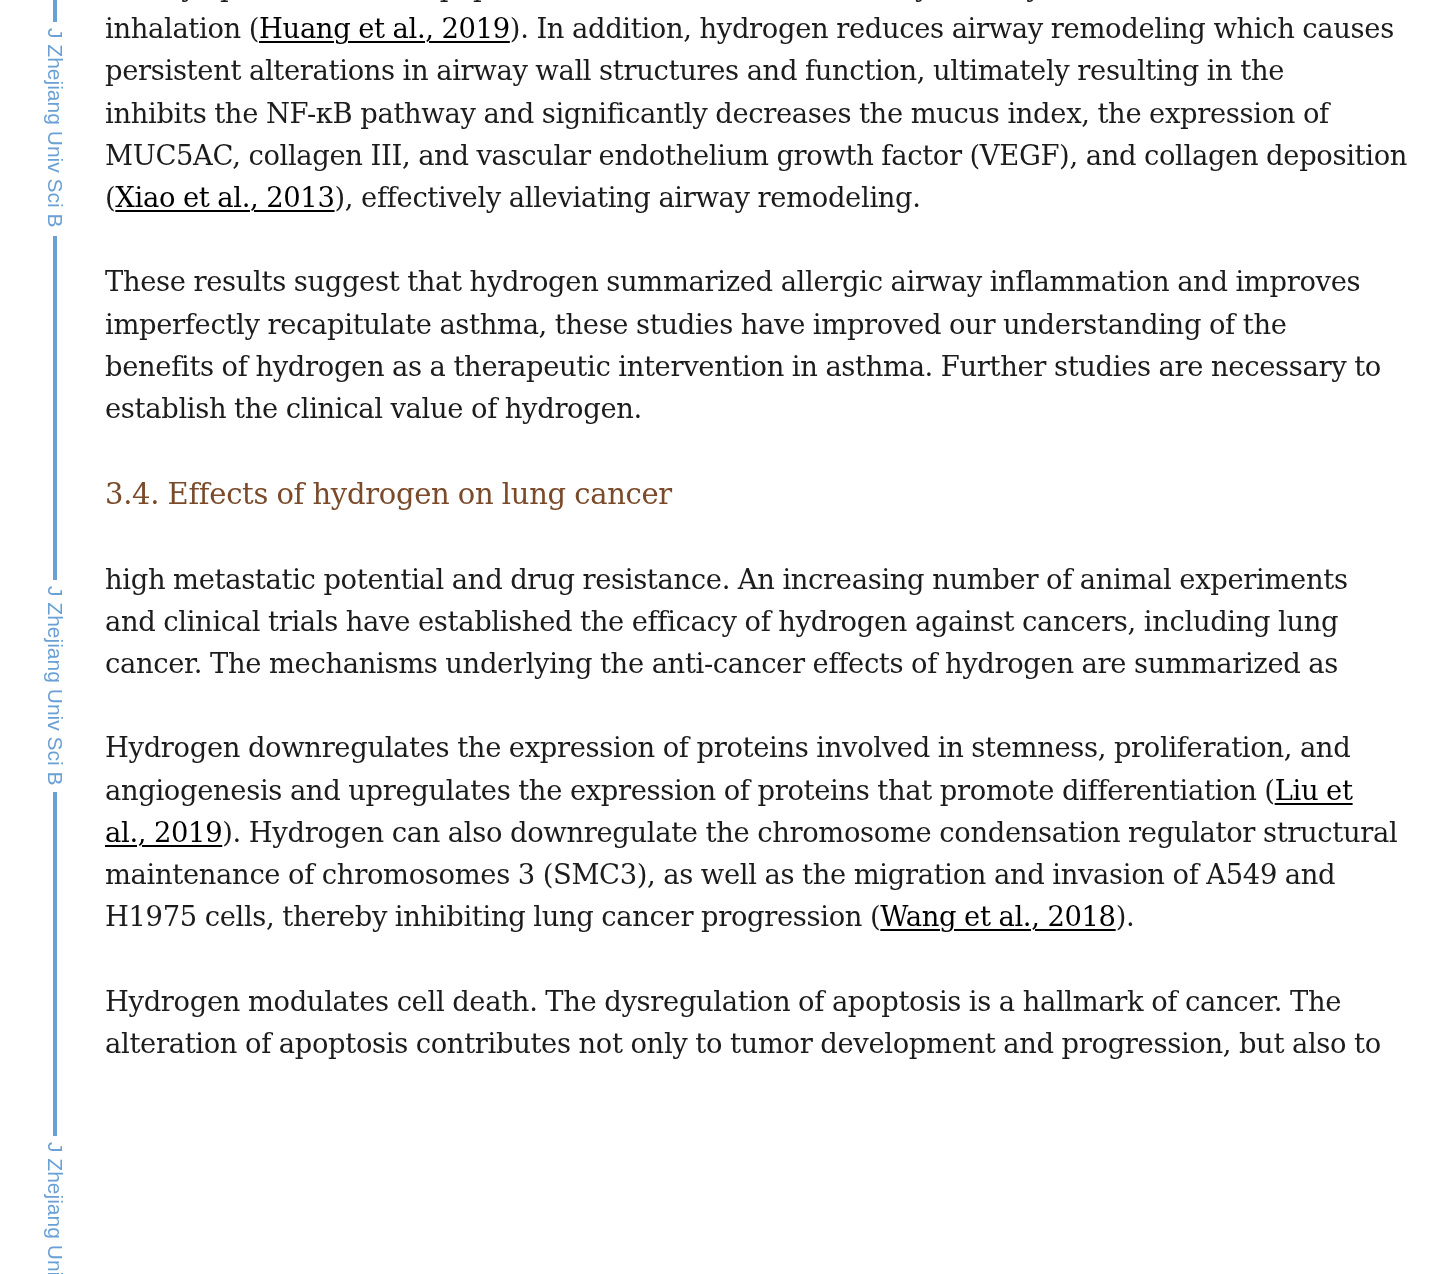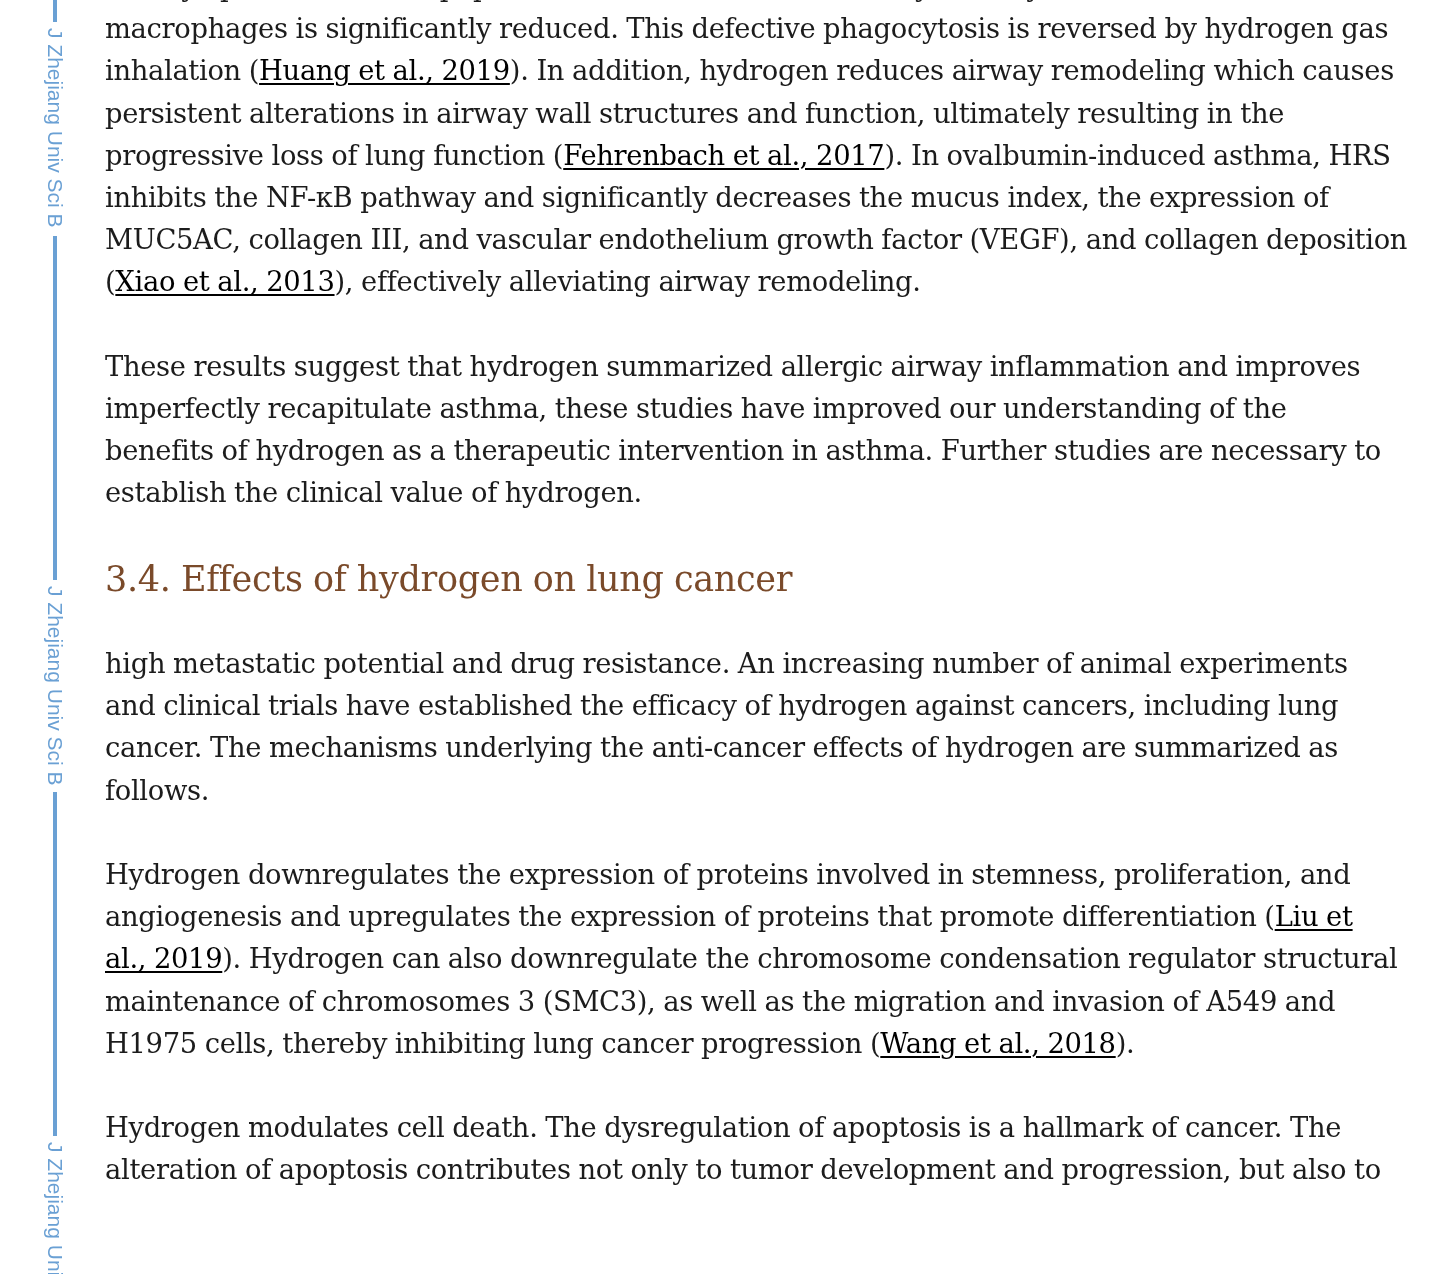--- a/index.html
+++ b/index.html
@@ -49,21 +49,21 @@
     color: #1c1c1c;
     letter-spacing: -0.35px;
     word-spacing: -0.5px;
   }
   .content p {
     margin: 0 0 42.2px 0;
   }
   .content h3 {
     margin: 0 0 42.2px 0;
     font-weight: normal;
-    font-size: 35px;
+    font-size: 29px;
     line-height: 44px;
     color: #7a4a2a;
     letter-spacing: -0.3px;
   }
   .content a {
     color: #000000;
     text-decoration: underline;
     text-decoration-thickness: 2px;
     text-underline-offset: 3px;
   }
@@ -78,43 +78,40 @@
   <div class="wm-line" style="top:236px;height:344px;"></div>
   <div class="wm-text" style="top:586px;height:200px;">J Zhejiang Univ Sci B</div>
   <div class="wm-line" style="top:792px;height:344px;"></div>
   <div class="wm-text" style="top:1142px;height:200px;">J Zhejiang Univ Sci B</div>
 </div>
 
 <div class="content">
 
   <p>
     <span class="line">airway epithelium, and apoptotic cell clearance, i.e., efferocytosis, by alveolar</span>
-    <span class="line">macrophages is significantly reduced. This defective phagocytosis is reversed by hydrogen gas</span>
     <span class="line"><span>inhalation (</span><a href="#">Huang et al., 2019</a><span>). In addition, hydrogen reduces airway remodeling which causes</span></span>
     <span class="line">persistent alterations in airway wall structures and function, ultimately resulting in the</span>
-    <span class="line"><span>progressive loss of lung function (</span><a href="#">Fehrenbach et al., 2017</a><span>). In ovalbumin-induced asthma, HRS</span></span>
     <span class="line">inhibits the NF-κB pathway and significantly decreases the mucus index, the expression of</span>
     <span class="line">MUC5AC, collagen III, and vascular endothelium growth factor (VEGF), and collagen deposition</span>
     <span class="line"><span>(</span><a href="#">Xiao et al., 2013</a><span>), effectively alleviating airway remodeling.</span></span>
   </p>
 
   <p>
     <span class="line">These results suggest that hydrogen summarized allergic airway inflammation and improves</span>
     <span class="line">imperfectly recapitulate asthma, these studies have improved our understanding of the</span>
     <span class="line">benefits of hydrogen as a therapeutic intervention in asthma. Further studies are necessary to</span>
     <span class="line">establish the clinical value of hydrogen.</span>
   </p>
 
   <h3>3.4. Effects of hydrogen on lung cancer</h3>
 
   <p>
     <span class="line">high metastatic potential and drug resistance. An increasing number of animal experiments</span>
     <span class="line">and clinical trials have established the efficacy of hydrogen against cancers, including lung</span>
     <span class="line">cancer. The mechanisms underlying the anti-cancer effects of hydrogen are summarized as</span>
-    <span class="line">follows.</span>
   </p>
 
   <p>
     <span class="line">Hydrogen downregulates the expression of proteins involved in stemness, proliferation, and</span>
     <span class="line"><span>angiogenesis and upregulates the expression of proteins that promote differentiation (</span><a href="#">Liu et</a></span>
     <span class="line"><a href="#">al., 2019</a><span>). Hydrogen can also downregulate the chromosome condensation regulator structural</span></span>
     <span class="line">maintenance of chromosomes 3 (SMC3), as well as the migration and invasion of A549 and</span>
     <span class="line"><span>H1975 cells, thereby inhibiting lung cancer progression (</span><a href="#">Wang et al., 2018</a><span>).</span></span>
   </p>
 

